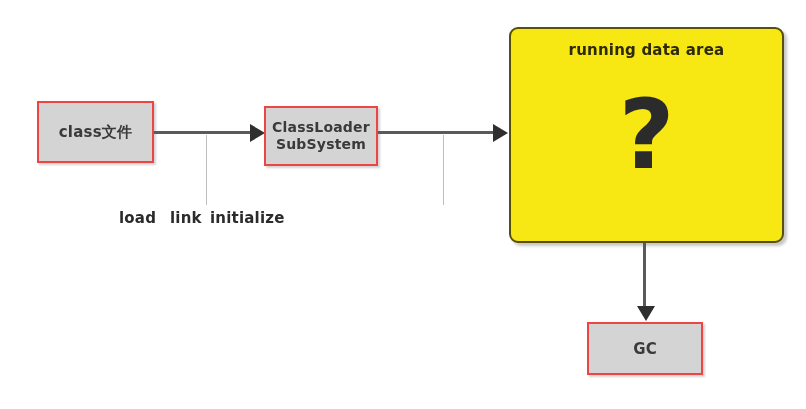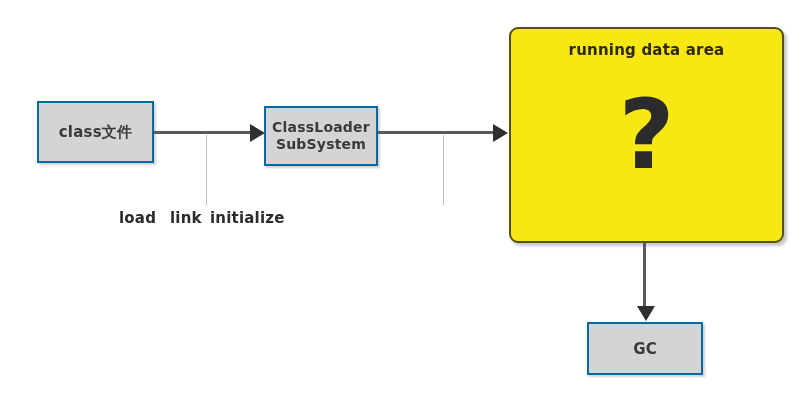--- a/index.html
+++ b/index.html
@@ -24,21 +24,21 @@
     position: absolute;
     box-sizing: border-box;
     display: flex;
     align-items: center;
     justify-content: center;
     text-align: center;
   }
 
   .grey-box {
     background: #d4d4d4;
-    border: 2px solid #0369a1;
+    border: 2px solid #ef4444;
     color: #3a3a3a;
     font-weight: 700;
     letter-spacing: .2px;
     box-shadow: 2px 2px 2px rgba(0,0,0,.18);
   }
 
   .yellow-box {
     background: #f7e713;
     border: 2px solid #56500a;
     border-radius: 9px;

